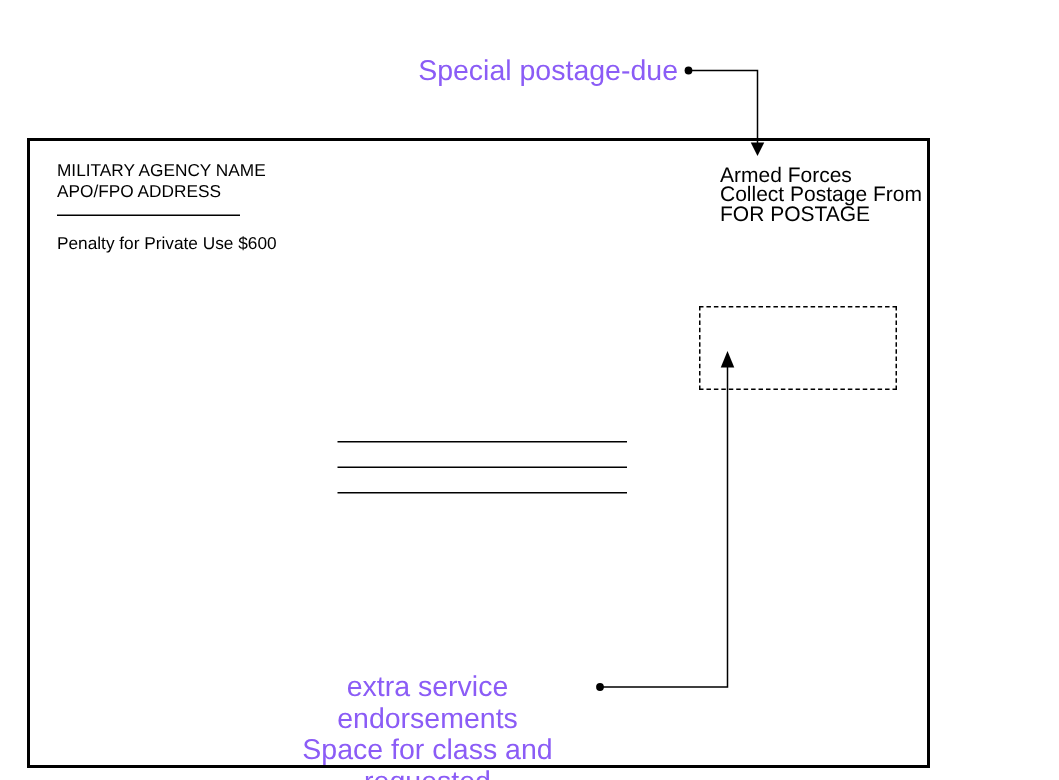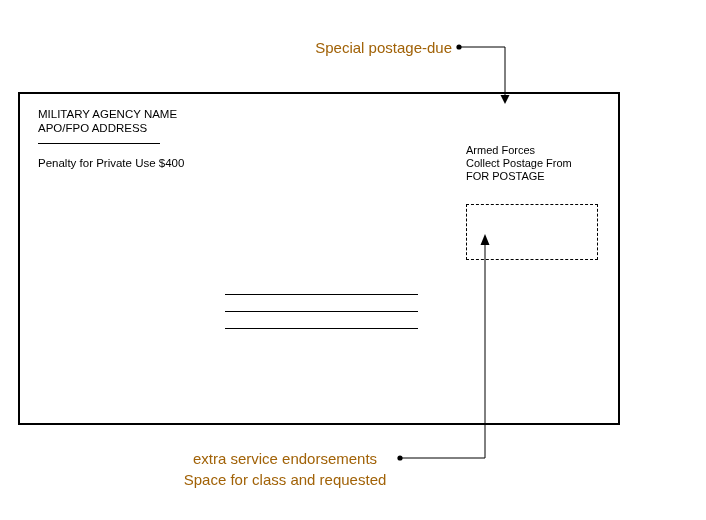--- a/index.html
+++ b/index.html
@@ -11,68 +11,67 @@
     position: relative;
     width: 706px;
     height: 520px;
     background: #ffffff;
     font-family: "Liberation Sans", sans-serif;
     color: #000000;
     overflow: hidden;
   }
   .callout {
     position: absolute;
-    font-size: 15px;
+    font-size: 19px;
     line-height: 21px;
-    color: #a16207;
+    color: #8b5cf6;
   }
   .callout-top {
     left: 250px;
     top: 37px;
     width: 202px;
     text-align: right;
   }
   .callout-bottom {
     left: 177px;
     top: 448px;
     width: 216px;
     text-align: center;
   }
   .envelope {
     position: absolute;
     left: 18px;
     top: 92px;
     width: 602px;
-    height: 333px;
+    height: 420px;
     border: 2px solid #000000;
     box-sizing: border-box;
     background: #ffffff;
   }
   .return-block {
     position: absolute;
     left: 18px;
     top: 13px;
     font-size: 11.5px;
     line-height: 14px;
     white-space: nowrap;
   }
   .signature-line {
     width: 122px;
     height: 0;
     border-top: 1px solid #000000;
     margin: 8px 0 12px 0;
   }
   .endorsement-block {
     position: absolute;
-    left: 446px;
+    left: 460px;
     top: 16px;
-    font-size: 11px;
+    font-size: 14px;
     line-height: 13px;
     white-space: nowrap;
-    margin-top: 34px;
   }
   .stamp-box {
     position: absolute;
     left: 446px;
     top: 110px;
     width: 132px;
     height: 56px;
     border: 1px dashed #000000;
     box-sizing: border-box;
   }
@@ -106,21 +105,21 @@
   <div class="callout callout-top">
     <div>Special postage-due</div>
   </div>
 
   <div class="envelope">
 
     <div class="return-block">
       <div>MILITARY AGENCY NAME</div>
       <div>APO/FPO ADDRESS</div>
       <div class="signature-line"></div>
-      <div>Penalty for Private Use $400</div>
+      <div>Penalty for Private Use $600</div>
     </div>
 
     <div class="endorsement-block">
       <div>Armed Forces</div>
       <div>Collect Postage From</div>
       <div>FOR POSTAGE</div>
     </div>
 
     <div class="stamp-box"></div>
 

